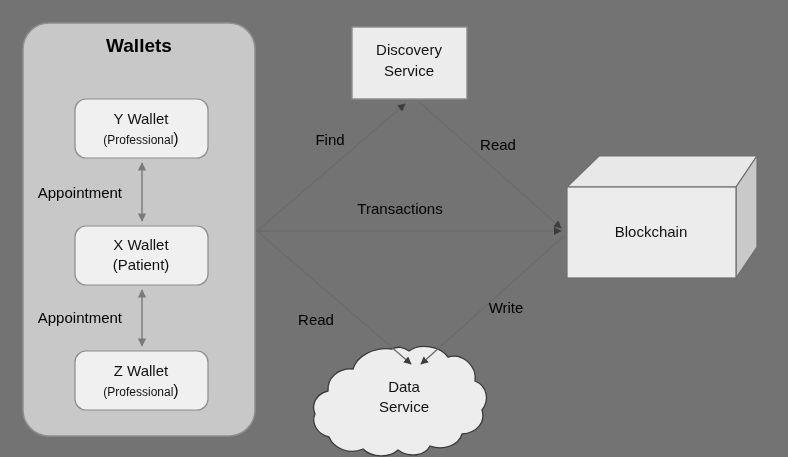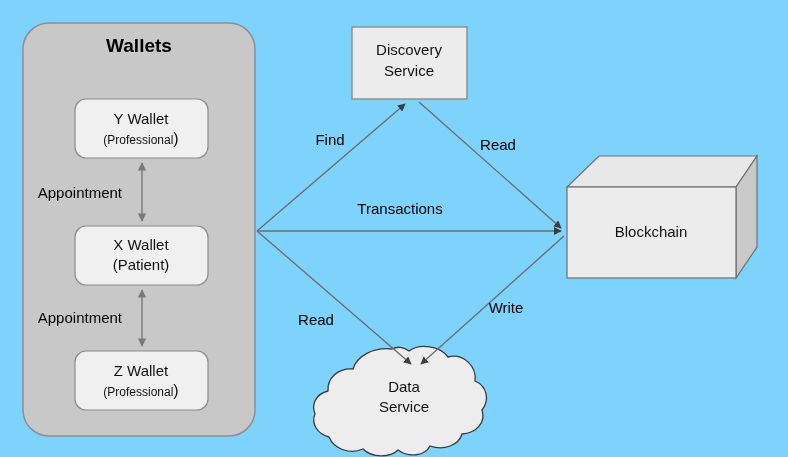--- a/index.html
+++ b/index.html
@@ -8,21 +8,21 @@
     padding: 0;
     background: #ffffff;
   }
   body {
     font-family: "Liberation Sans", sans-serif;
   }
   #canvas {
     position: relative;
     width: 788px;
     height: 457px;
-    background: #7dd3fc;
+    background: #737373;
     overflow: hidden;
   }
   #diagram-svg {
     position: absolute;
     left: 0;
     top: 0;
     width: 788px;
     height: 457px;
   }
   .node-text {

